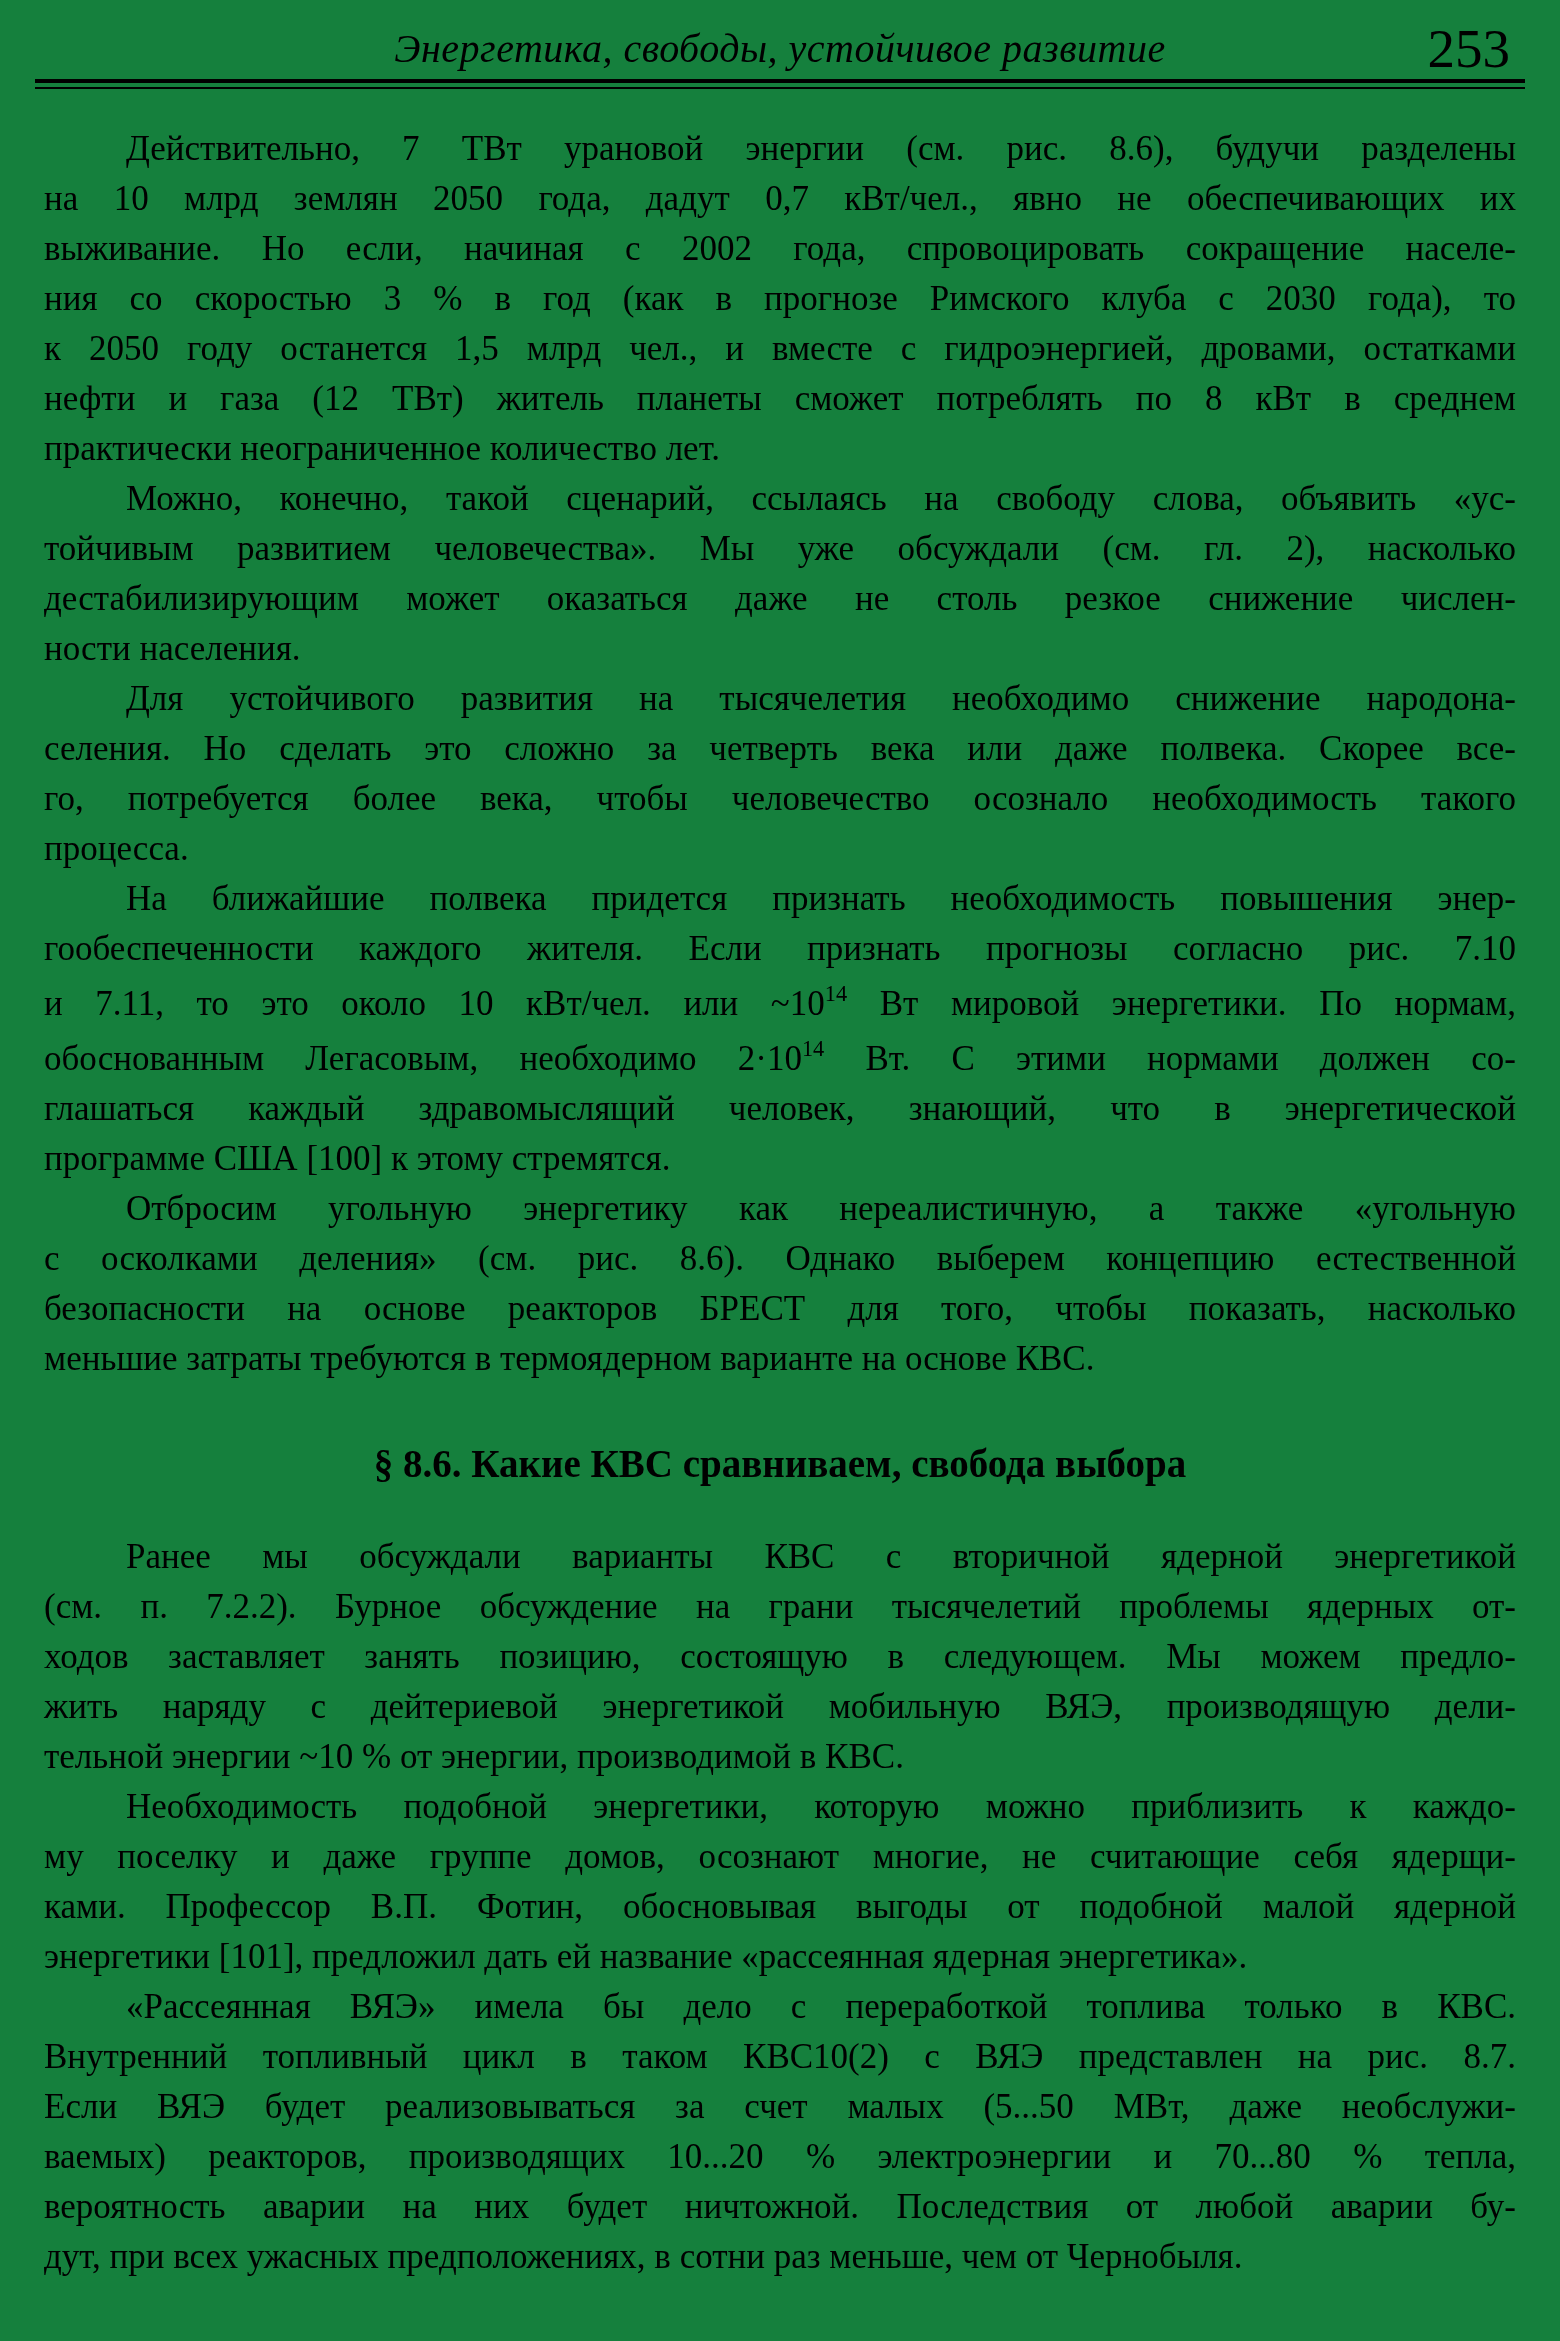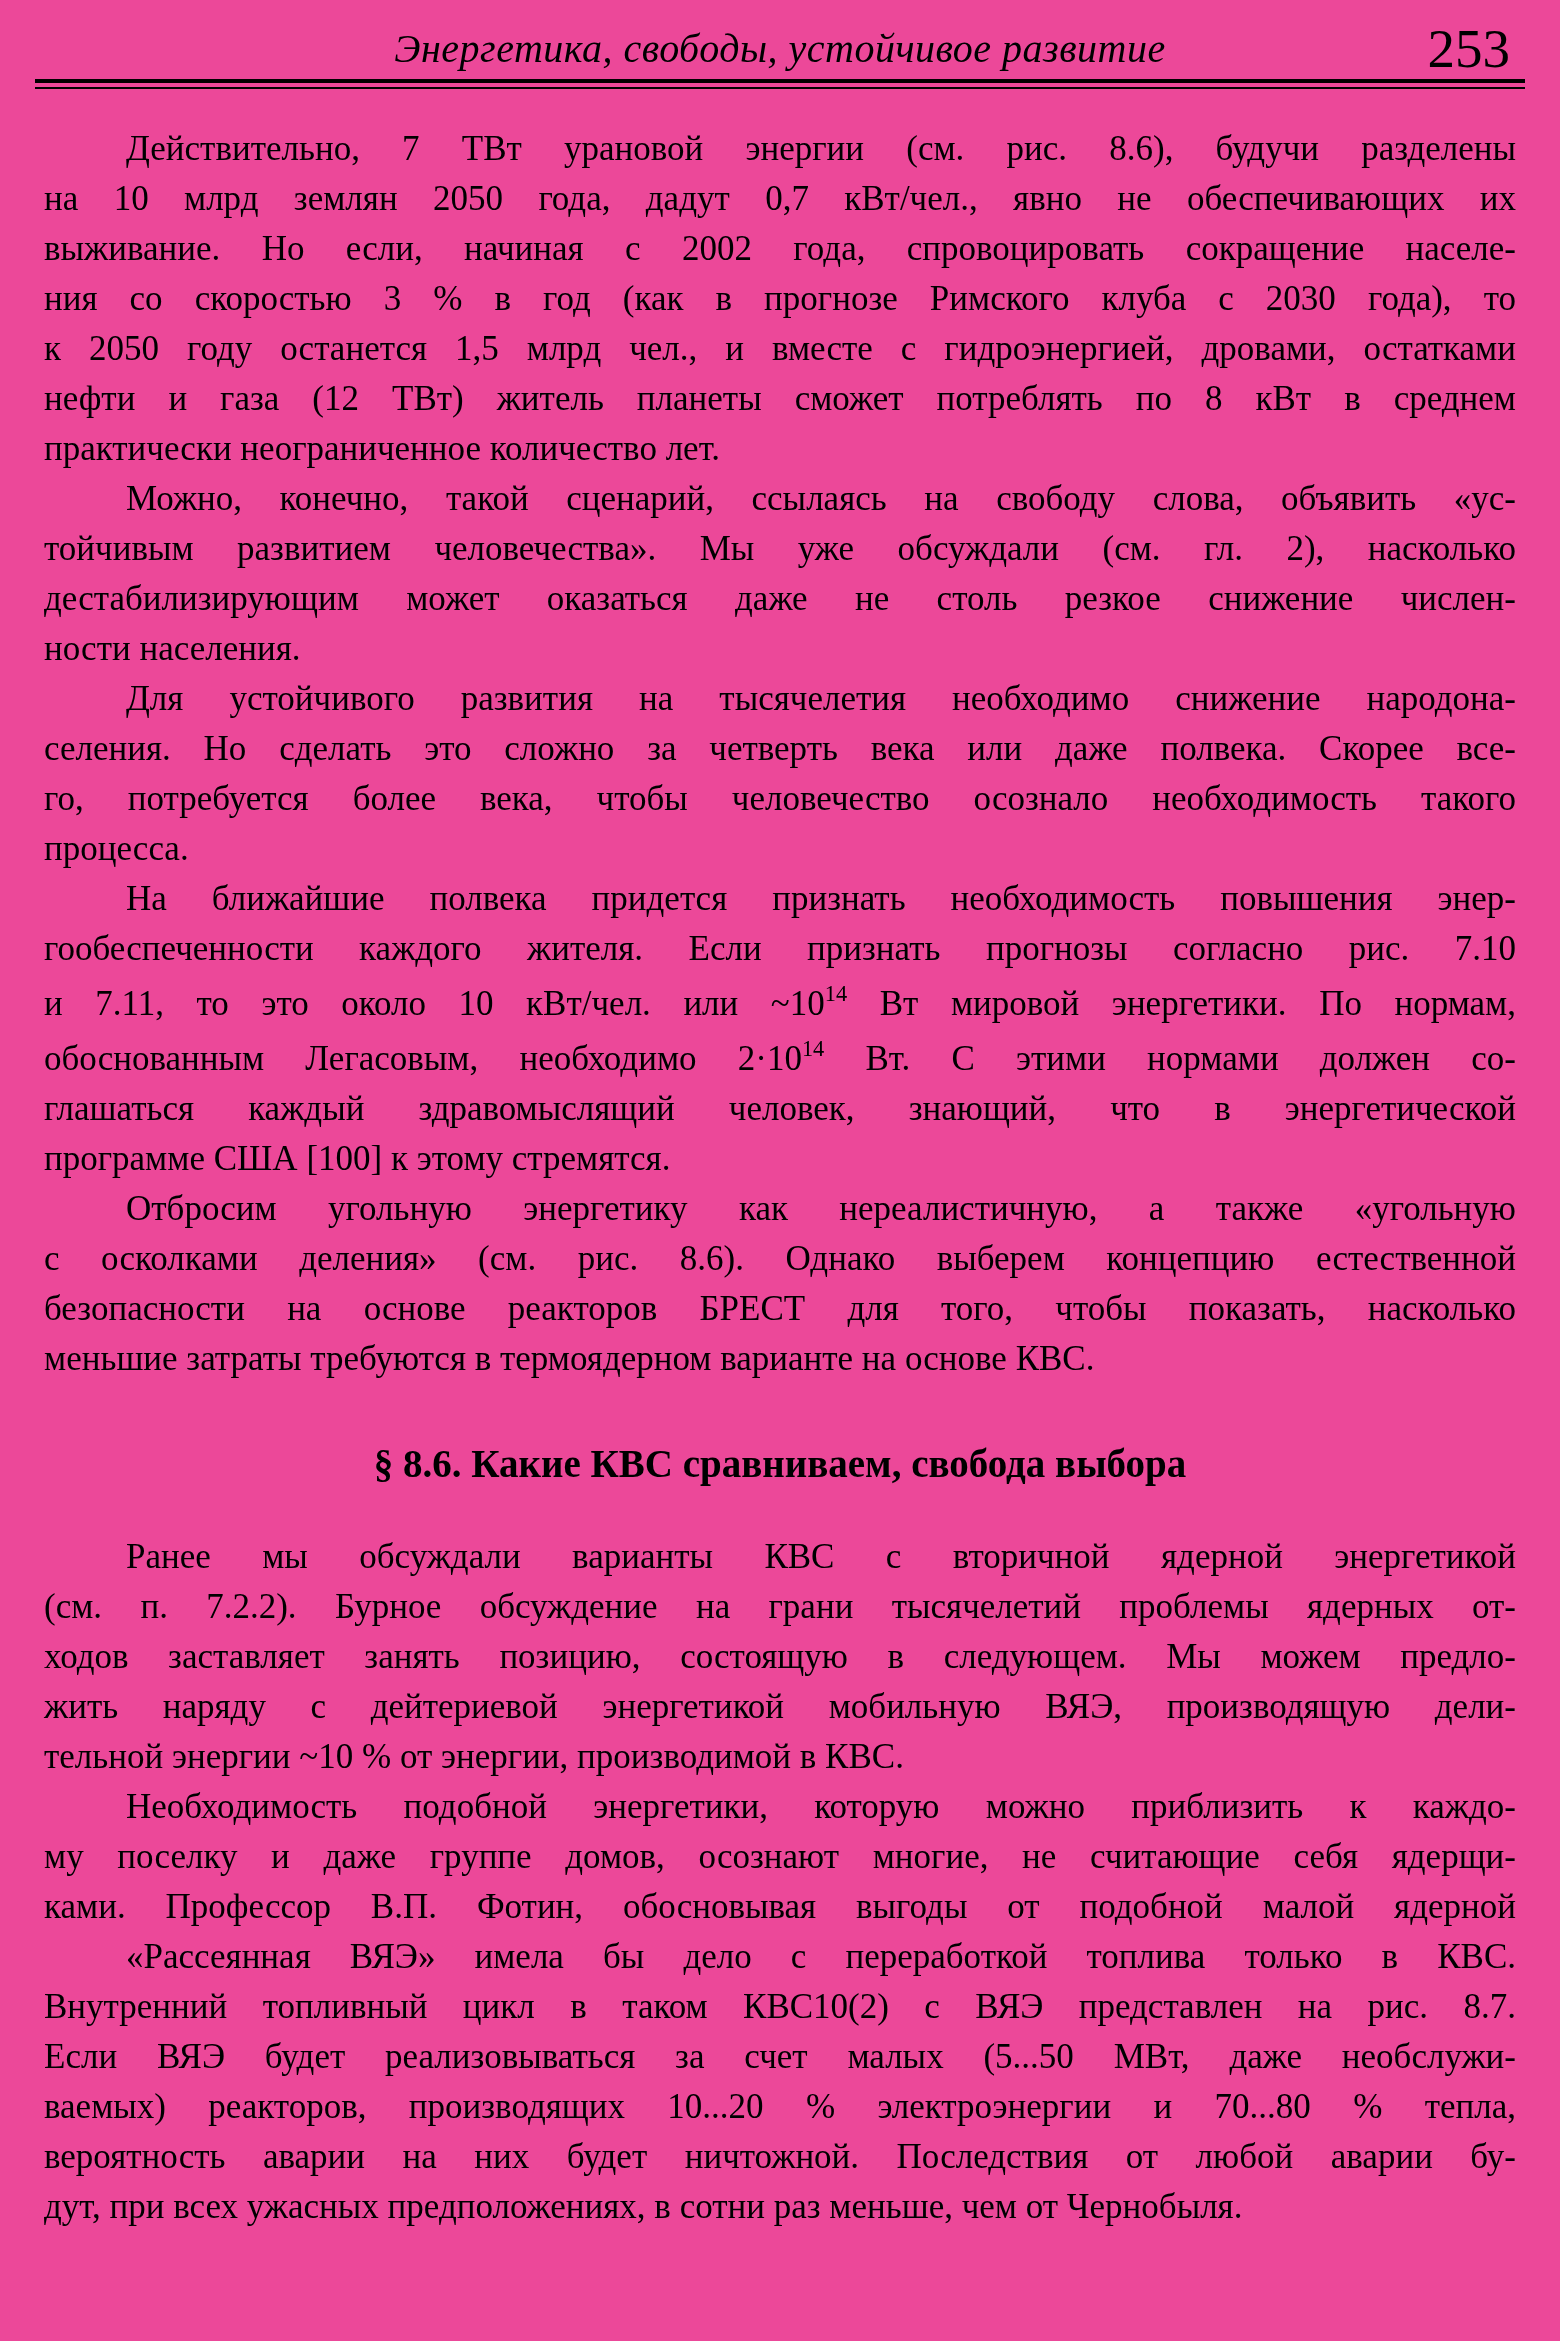--- a/index.html
+++ b/index.html
@@ -1,20 +1,20 @@
 <!DOCTYPE html>
 <html><head>
 <meta charset="utf-8">
 <style>
   html, body { margin: 0; padding: 0; background: #e8e8e8; }
   .page {
     position: relative;
     width: 1560px;
     height: 2342px;
-    background: #ec4899;
+    background: #15803d;
     color: #000;
     font-family: "Liberation Serif", "DejaVu Serif", serif;
     overflow: hidden;
   }
   .page-header {
     position: relative;
     margin: 23.4px 44px 0 44px;
     height: 51px;
   }
   .running-title {
@@ -126,20 +126,21 @@
       <div class="line">(см. п. 7.2.2). Бурное обсуждение на грани тысячелетий проблемы ядерных от-</div>
       <div class="line">ходов заставляет занять позицию, состоящую в следующем. Мы можем предло-</div>
       <div class="line">жить наряду с дейтериевой энергетикой мобильную ВЯЭ, производящую дели-</div>
       <div class="line end">тельной энергии ~10 % от энергии, производимой в КВС.</div>
     </div>
 
     <div class="para">
       <div class="line first">Необходимость подобной энергетики, которую можно приблизить к каждо-</div>
       <div class="line">му поселку и даже группе домов, осознают многие, не считающие себя ядерщи-</div>
       <div class="line">ками. Профессор В.П. Фотин, обосновывая выгоды от подобной малой ядерной</div>
+      <div class="line end">энергетики [101], предложил дать ей название «рассеянная ядерная энергетика».</div>
     </div>
 
     <div class="para">
       <div class="line first">«Рассеянная ВЯЭ» имела бы дело с переработкой топлива только в КВС.</div>
       <div class="line">Внутренний топливный цикл в таком КВС10(2) с ВЯЭ представлен на рис. 8.7.</div>
       <div class="line">Если ВЯЭ будет реализовываться за счет малых (5...50 МВт, даже необслужи-</div>
       <div class="line">ваемых) реакторов, производящих 10...20 % электроэнергии и 70...80 % тепла,</div>
       <div class="line">вероятность аварии на них будет ничтожной. Последствия от любой аварии бу-</div>
       <div class="line end">дут, при всех ужасных предположениях, в сотни раз меньше, чем от Чернобыля.</div>
     </div>

